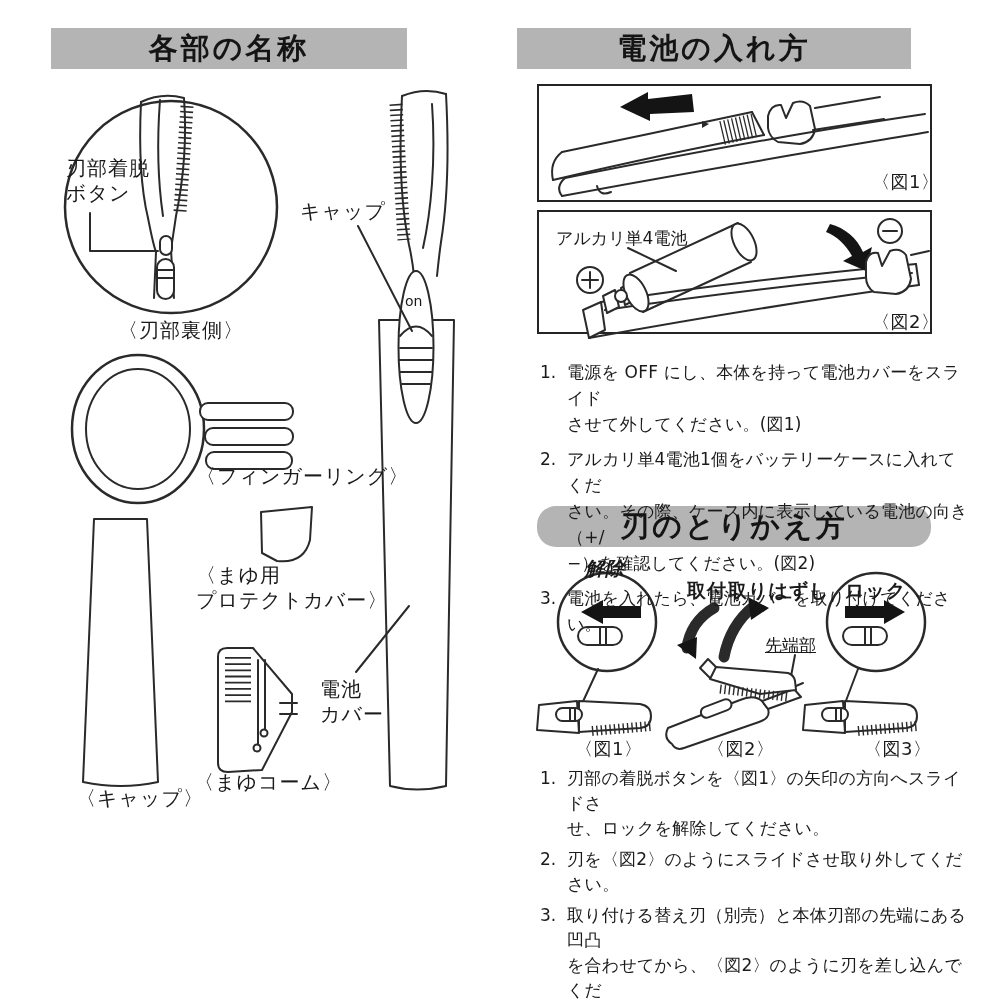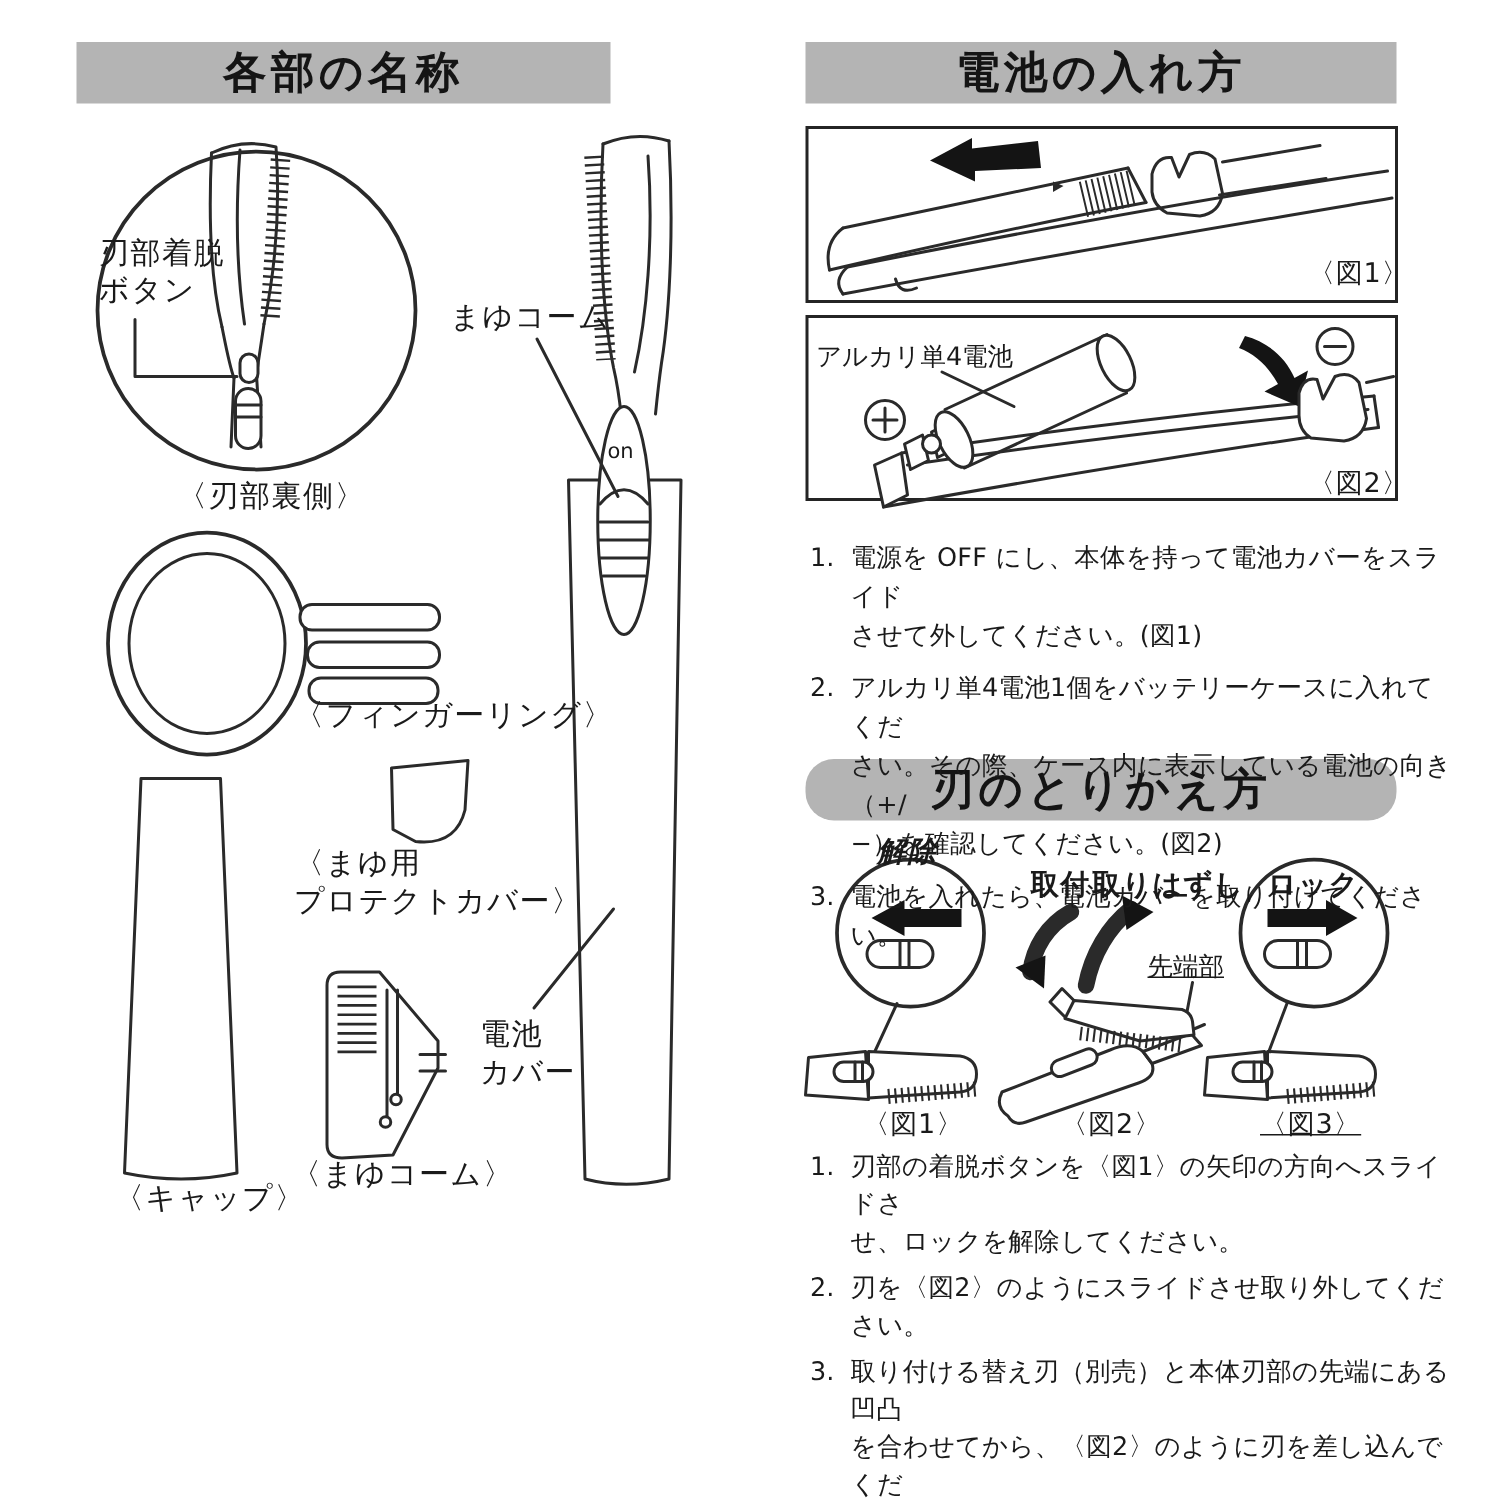--- a/index.html
+++ b/index.html
@@ -30,21 +30,21 @@
   .step{display:flex;margin-bottom:9px;}
   .step .num{flex:0 0 27px;font-size:17px;line-height:26px;}
   .step .txt{white-space:pre-line;font-size:17px;line-height:26px;letter-spacing:0.2px;}
   .steps.tight .step{margin-bottom:6px;}
   .steps.tight .num,.steps.tight .txt{line-height:25px;}
 </style>
 </head>
 <body>
 
 <div class="hdr" style="left:51px;top:28px;width:356px;">各部の名称</div>
-<div class="hdr" style="left:537px;top:28px;width:394px;">電池の入れ方</div>
+<div class="hdr" style="left:517px;top:28px;width:394px;">電池の入れ方</div>
 <div class="hdr" style="left:537px;top:506px;width:394px;border-radius:19px;">刃のとりかえ方</div>
 
 <div class="figbox" style="left:537px;top:84px;width:395px;height:118px;"></div>
 <div class="figbox" style="left:537px;top:210px;width:395px;height:124px;"></div>
 
 <svg id="art" width="1000" height="1000" viewBox="0 0 1000 1000" fill="none" stroke="#2a2a2a" stroke-width="2" stroke-linejoin="round" stroke-linecap="round">
 
   <g>
     <circle cx="171" cy="207" r="106" fill="#ffffff" stroke-width="2.5"></circle>
     <path d="M141,102 Q162,92 184,98 C187,140 183,182 176,216"></path>
@@ -188,32 +188,32 @@
     <line x1="858" y1="731" x2="917" y2="726" stroke-width="10" stroke-dasharray="1.4 3" stroke-linecap="butt"></line>
     <rect x="822" y="708" width="26" height="13" rx="6.5" fill="#ffffff"></rect>
     <line x1="836" y1="708" x2="836" y2="721"></line>
     <line x1="841" y1="708" x2="841" y2="721"></line>
   </g>
 </svg>
 
 <div class="lbl" style="left:66px;top:156px;">刃部着脱
 ボタン</div>
 <div class="lbl" style="left:118px;top:318px;">〈刃部裏側〉</div>
-<div class="lbl" style="left:300px;top:199px;">まゆコーム</div>
+<div class="lbl" style="left:300px;top:199px;">キャップ</div>
 <div class="lbl on-mark" style="left:405px;top:289px;width:22px;">on</div>
 <div class="lbl" style="left:196px;top:464px;">〈フィンガーリング〉</div>
 <div class="lbl" style="left:196px;top:563px;">〈まゆ用
  プロテクトカバー〉</div>
 <div class="lbl" style="left:320px;top:677px;">電池
 カバー</div>
 <div class="lbl" style="left:76px;top:786px;">〈キャップ〉</div>
 <div class="lbl" style="left:194px;top:746px;margin-top:24px;">〈まゆコーム〉</div>
 
 <div class="cap" style="left:872px;top:170px;">〈図1〉</div>
-<div class="lbl small" style="left:544px;top:226px;text-align:right;">アルカリ単4電池</div>
+<div class="lbl small" style="left:556px;top:226px;text-align:right;">アルカリ単4電池</div>
 <div class="cap" style="left:872px;top:310px;">〈図2〉</div>
 
 <div class="steps" style="left:540px;top:359px;width:430px;">
   <div class="step">
     <span class="num">1.</span>
     <div class="txt">電源を OFF にし、本体を持って電池カバーをスライド
 させて外してください。(図1)</div>
   </div>
   <div class="step">
     <span class="num">2.</span>
@@ -227,21 +227,21 @@
   </div>
 </div>
 
 <div class="lbl fig-lbl" style="left:585px;top:556px;font-style:italic;">解除</div>
 <div class="lbl fig-lbl" style="left:687px;top:578px;">取付</div>
 <div class="lbl fig-lbl" style="left:728px;top:578px;">取りはずし</div>
 <div class="lbl fig-lbl" style="left:845px;top:578px;">ロック</div>
 <div class="lbl small" style="left:765px;top:633px;text-decoration:underline;">先端部</div>
 <div class="cap" style="left:575px;top:737px;">〈図1〉</div>
 <div class="cap" style="left:707px;top:737px;">〈図2〉</div>
-<div class="cap" style="left:840px;top:737px;text-decoration:underline;">〈図3〉</div>
+<div class="cap" style="left:864px;top:737px;">〈図3〉</div>
 
 <div class="steps tight" style="left:540px;top:766px;width:435px;">
   <div class="step">
     <span class="num">1.</span>
     <div class="txt">刃部の着脱ボタンを〈図1〉の矢印の方向へスライドさ
 せ、ロックを解除してください。</div>
   </div>
   <div class="step">
     <span class="num">2.</span>
     <div class="txt">刃を〈図2〉のようにスライドさせ取り外してください。</div>

